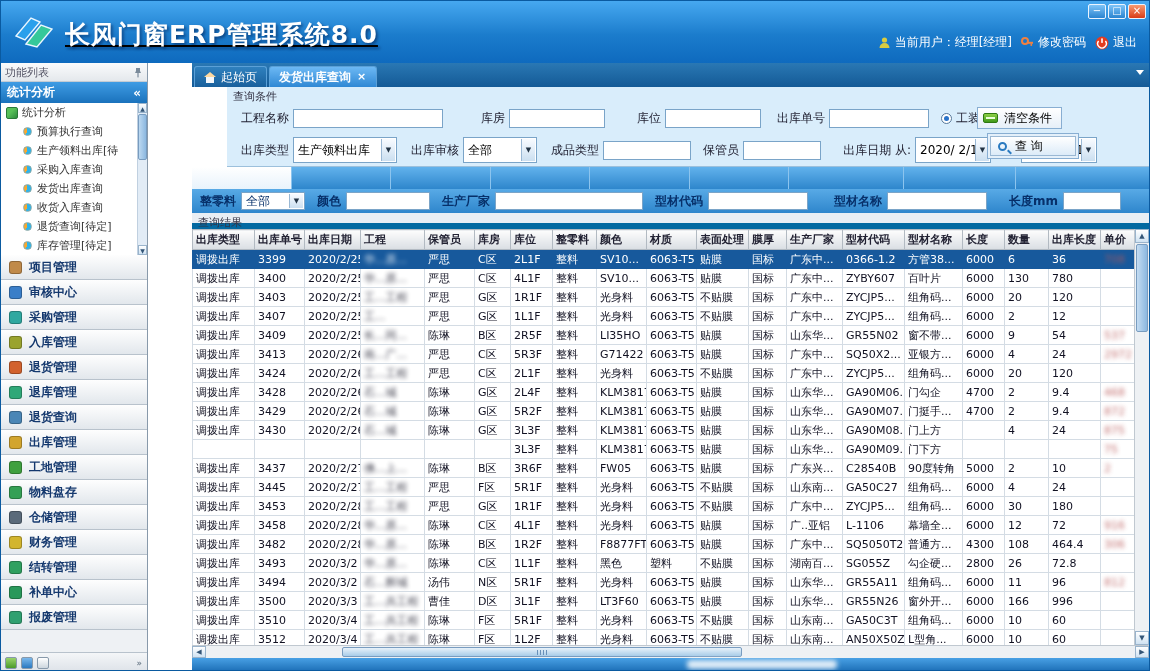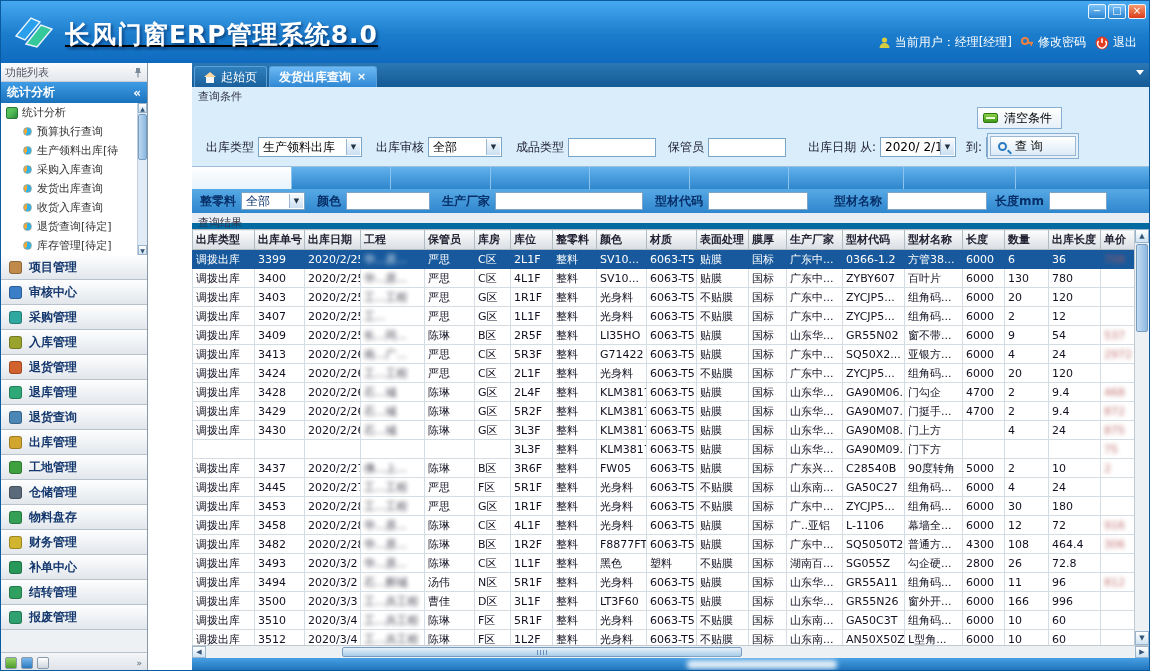--- a/index.html
+++ b/index.html
@@ -56,29 +56,29 @@
          font-size:12px; color:#fff; border:1px solid #5aa0d8; border-bottom:none; border-radius:3px 3px 0 0;
          background:linear-gradient(#2f80be,#19609c); cursor:default; }
   .tab.active { background:linear-gradient(#6cb8f4,#2f88d4); font-weight:bold; }
   .tab-close { font-size:11px; line-height:10px; padding:0 1px; }
   .home-ico { position:relative; width:12px; height:11px; display:inline-block; }
   .home-ico::before { content:""; position:absolute; left:0; top:0; border-left:6px solid transparent; border-right:6px solid transparent; border-bottom:5px solid #ffd9a0; }
   .home-ico::after { content:""; position:absolute; left:2px; top:5px; width:8px; height:6px; background:#f4f8fc; }
   .tab-caret { position:absolute; right:5px; top:7px; width:0; height:0; border:4px solid transparent; border-top:5px solid #fff; }
 
   
-  .query-panel { height:80px; background:#d9edfb; border-bottom:1px solid #9cc0dc; position:relative; font-size:12px; }
+  .query-panel { height:80px; background:#d9edfb; border-bottom:1px solid #9cc0dc; position:relative; font-size:12px;margin-left:35px; }
   .qp-title { position:absolute; left:6px; top:2px; font-size:11px; color:#334; }
   .q-row { position:absolute; left:0; right:0; display:flex; align-items:center; }
   .q-row.r1 { top:22px; }
   .q-row.r2 { top:50px; }
   .q-label { color:#223; text-align:right; display:inline-block; white-space:nowrap; overflow:hidden; }
   .q-input { height:19px; border:1px solid #7aa4c8; background:#fff; font-size:12px; padding:0 3px;
              font-family:"DejaVu Sans","Liberation Sans",sans-serif; }
-  .combo { position:relative; height:20px; border:1px solid #7aa4c8; background:#fff; display:flex; align-items:center;
+  .combo { position:relative; height:26px; border:1px solid #7aa4c8; background:#fff; display:flex; align-items:center;
            padding:0 16px 0 4px; white-space:nowrap; overflow:hidden; }
   .combo .dd { position:absolute; right:1px; top:1px; bottom:1px; width:14px;
                background:linear-gradient(#f8fbff,#cbdff0); border-left:1px solid #9ab8d4;
                display:flex; align-items:center; justify-content:center; }
   .combo .dd::before { content:"▼"; font-size:7px; color:#234; }
   .radio { width:11px; height:11px; border-radius:50%; border:1px solid #56789a; background:#fff; display:inline-block; position:relative; }
   .radio.sel::after { content:""; position:absolute; inset:2px; border-radius:50%; background:#2a72c8; }
   .r-label { margin:0 10px 0 4px; color:#223; }
   .btn-clear { position:absolute; right:87px; top:20px; width:85px; height:22px; display:flex; align-items:center; gap:6px;
                border:1px solid #88aed2; background:linear-gradient(#ffffff,#e6eff8); font-size:12px; padding-left:5px; }
@@ -255,38 +255,38 @@
           </div>
           <div class="acc-item">
             <span class="swatch" style="background: rgb(210, 165, 46);"></span>
             <span>出库管理</span>
           </div>
           <div class="acc-item">
             <span class="swatch" style="background: rgb(63, 160, 63);"></span>
             <span>工地管理</span>
           </div>
           <div class="acc-item">
+            <span class="swatch" style="background: rgb(53, 160, 85);"></span>
+            <span>物料盘存</span>
+          </div>
+          <div class="acc-item">
             <span class="swatch" style="background: rgb(90, 106, 122);"></span>
             <span>仓储管理</span>
           </div>
           <div class="acc-item">
-            <span class="swatch" style="background: rgb(53, 160, 85);"></span>
-            <span>物料盘存</span>
-          </div>
-          <div class="acc-item">
             <span class="swatch" style="background: rgb(210, 181, 46);"></span>
             <span>财务管理</span>
           </div>
           <div class="acc-item">
+            <span class="swatch" style="background: rgb(47, 160, 96);"></span>
+            <span>结转管理</span>
+          </div>
+          <div class="acc-item">
             <span class="swatch" style="background: rgb(40, 152, 90);"></span>
             <span>补单中心</span>
-          </div>
-          <div class="acc-item">
-            <span class="swatch" style="background: rgb(47, 160, 96);"></span>
-            <span>结转管理</span>
           </div>
           <div class="acc-item">
             <span class="swatch" style="background: rgb(47, 160, 112);"></span>
             <span>报废管理</span>
           </div>
       </div>
       <div class="side-footer">
         <span class="f-ico g"></span>
         <span class="f-ico b"></span>
         <span class="f-ico w"></span>
@@ -304,20 +304,34 @@
         <div class="tab active">
           <span>发货出库查询</span>
           <span class="tab-close">×</span>
         </div>
         <span class="tab-caret"></span>
       </div>
 
       <div class="query-panel">
         <div class="qp-title">查询条件</div>
 
+        <div class="q-row r1">
+          <span class="q-label" style="width:62px">工程名称</span>
+          <input class="q-input" style="width: 150px; margin-left: 4px;">
+          <span class="q-label" style="width:62px">库房</span>
+          <input class="q-input" style="width: 96px; margin-left: 4px;">
+          <span class="q-label" style="width:56px">库位</span>
+          <input class="q-input" style="width: 96px; margin-left: 4px;">
+          <span class="q-label" style="width:64px">出库单号</span>
+          <input class="q-input" style="width: 100px; margin-left: 4px;">
+          <span class="radio sel" style="margin-left:12px"></span>
+          <span class="r-label">工装</span>
+          <span class="radio"></span>
+          <span class="r-label">家装</span>
+        </div>
 
         <div class="q-row r2">
           <span class="q-label" style="width:62px">出库类型</span>
           <div class="combo" style="width:104px;margin-left:4px">
             <span>生产领料出库</span>
               <span class="dd"></span>
           </div>
           <span class="q-label" style="width:58px;margin-left:4px">出库审核</span>
           <div class="combo" style="width:74px;margin-left:4px">
             <span>全部</span>
@@ -385,21 +399,21 @@
             <span class="dd"></span>
         </div>
         <span style="margin-left:12px">颜色</span>
         <input class="q-input" style="width: 84px; margin-left: 5px;">
         <span style="margin-left:12px">生产厂家</span>
         <input class="q-input" style="width: 148px; margin-left: 5px;">
         <span style="margin-left:12px">型材代码</span>
         <input class="q-input" style="width: 100px; margin-left: 5px;">
         <span style="margin-left:26px">型材名称</span>
         <input class="q-input" style="width: 100px; margin-left: 5px;">
-        <span style="margin-left:8px">长度mm</span>
+        <span style="margin-left:22px">长度mm</span>
         <input class="q-input" style="width: 58px; margin-left: 5px;">
       </div>
 
       <div class="results-label">查询结果</div>
       <div class="table-wrap">
         <table class="grid">
             <colgroup>
               <col style="width: 62px;">
               <col style="width: 50px;">
               <col style="width: 56px;">

